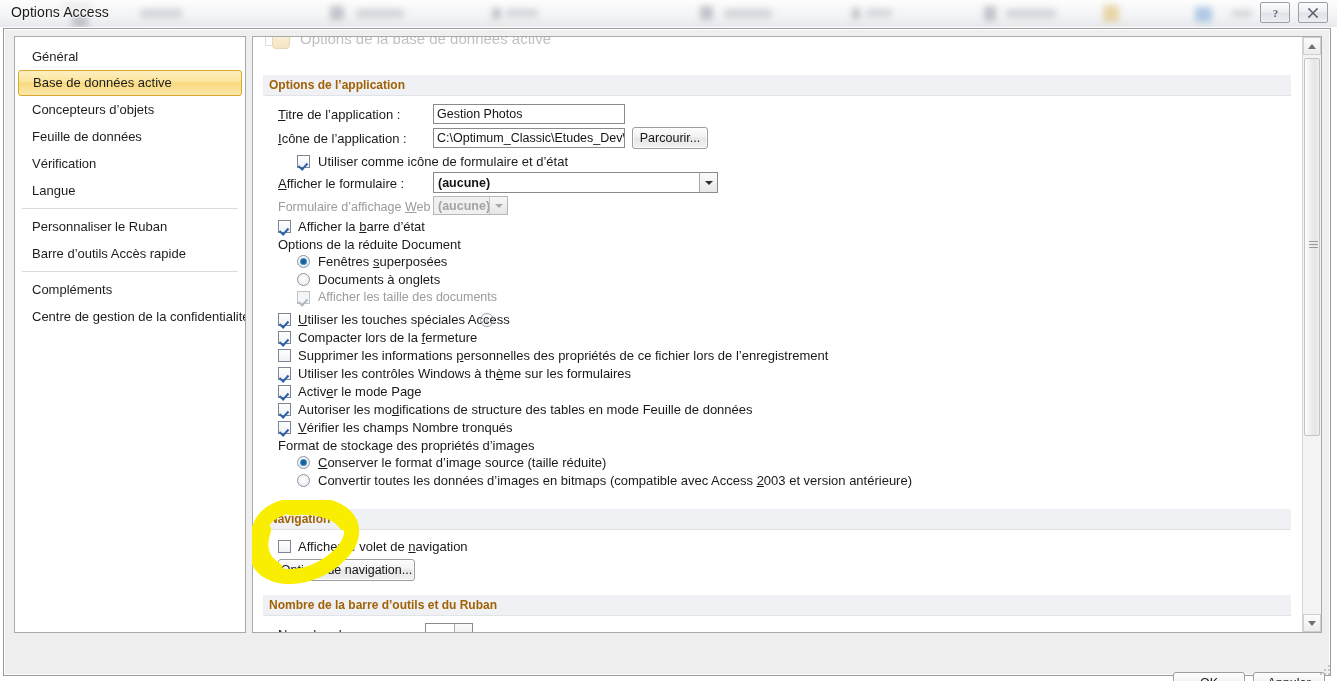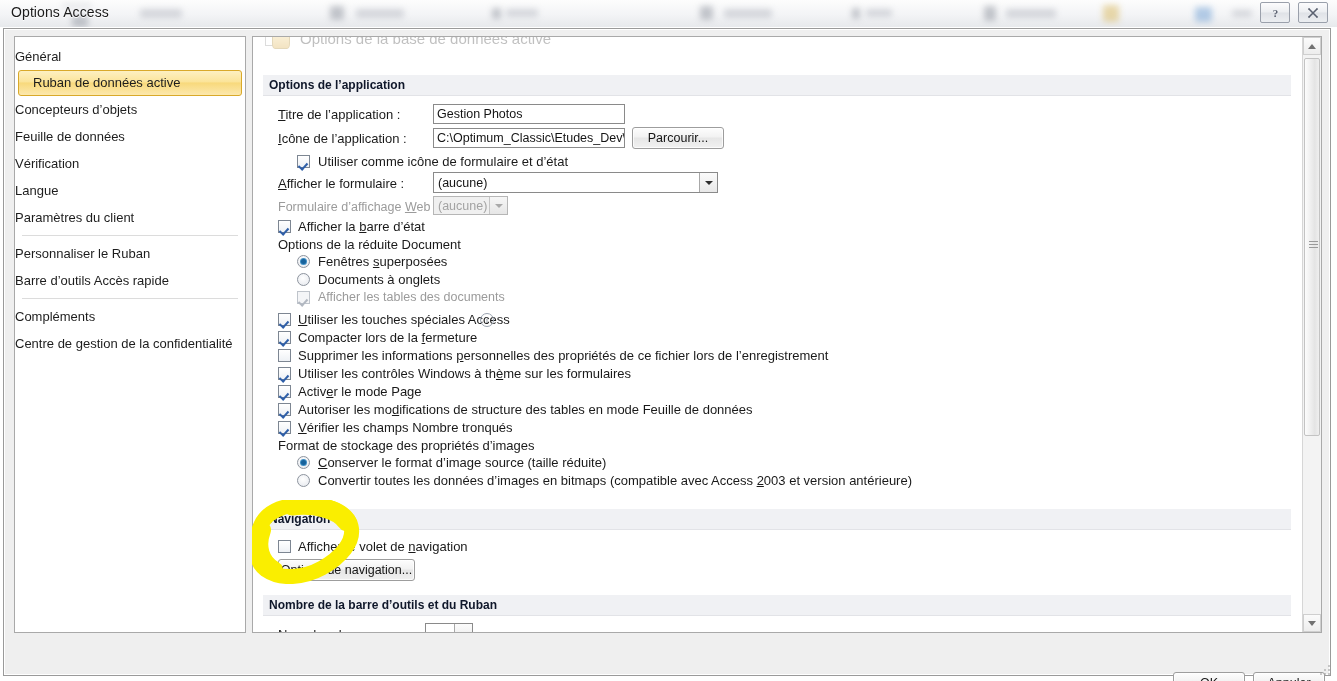--- a/index.html
+++ b/index.html
@@ -67,20 +67,21 @@
     position: absolute; left: 10px; top: 7px;
     width: 232px; height: 597px;
     background: #ffffff;
     border: 1px solid #a9a9a9;
     box-sizing: border-box;
     overflow: hidden;
   }
   .nav-item {
     position: relative;
     height: 27px; line-height: 27px;
+    padding-left: 17px;
     font-size: 13px;
     color: #1d1d1d;
     white-space: nowrap;
     box-sizing: border-box;
   }
   .nav-item.selected {
     background: linear-gradient(to bottom,#fdf0c2 0%, #fbe49a 45%, #f8d97c 50%, #fce8ad 100%);
     border: 1px solid #d9a92a;
     border-radius: 3px;
     margin: 0 3px;
@@ -126,21 +127,21 @@
   #page-head .ptxt { font-size: 15px; color: #303030; white-space: nowrap; }
 
   .section-band {
     position: absolute; left: 10px; width: 1028px; height: 21px;
     background: #f0f1f4;
     border-bottom: 1px solid #e2e3e7;
     box-sizing: border-box;
   }
   .section-band .lbl {
     position: absolute; left: 6px; top: 3px;
-    font-size: 12px; font-weight: bold; color: #0f172a;
+    font-size: 12px; font-weight: bold; color: #a16207;
   }
 
   .row { position: absolute; white-space: nowrap; }
   .lbl-plain { font-size: 13px; color: #1a1a1a; }
   .lbl-dim { font-size: 12.5px; color: #9b9b9b; }
   u.acc { text-decoration: underline; text-underline-offset: 1px; }
 
   
   .tinput {
     position: absolute;
@@ -167,21 +168,21 @@
     font-family: "Liberation Sans", sans-serif;
     font-size: 12.5px; color: #151515;
   }
 
   
   .combo {
     position: absolute;
     border: 1px solid #8a8a8a;
     background: #ffffff;
     box-sizing: border-box;
-    display: flex; align-items: center;
+    display: flex; align-items: center; font-weight: bold;
   }
   .combo .ctext {
     flex: 1; padding-left: 4px; font-size: 12.5px; color: #141414;
     white-space: nowrap; overflow: hidden;
   }
   .combo .carrow {
     width: 17px; height: 100%;
     border-left: 1px solid #a8a8a8;
     background: linear-gradient(to bottom,#fbfbfb,#e8e8e8);
     display: flex; align-items: center; justify-content: center;
@@ -323,36 +324,33 @@
 
 <div id="dialog">
 
   <div id="navpane">
     <div style="height:6px;"></div>
 
     <div class="nav-item">
       <span>Général</span>
     </div>
     <div class="nav-item selected">
-      <span>Ruban de données active</span>
+      <span>Base de données active</span>
     </div>
     <div class="nav-item">
       <span>Concepteurs d’objets</span>
     </div>
     <div class="nav-item">
       <span>Feuille de données</span>
     </div>
     <div class="nav-item">
       <span>Vérification</span>
     </div>
     <div class="nav-item">
       <span>Langue</span>
-    </div>
-    <div class="nav-item">
-      <span>Paramètres du client</span>
     </div>
 
     <div class="nav-sep"></div>
 
     <div class="nav-item">
       <span>Personnaliser le Ruban</span>
     </div>
     <div class="nav-item">
       <span>Barre d’outils Accès rapide</span>
     </div>
@@ -384,21 +382,21 @@
 
       <div class="row lbl-plain" style="left:25px;top:70px;">
         <u class="acc">T</u>itre de l’application :
       </div>
       <div class="tinput" style="left:180px;top:67px;width:192px;height:20px;">Gestion Photos</div>
 
       <div class="row lbl-plain" style="left:25px;top:94px;">
         <u class="acc">I</u>cône de l’application :
       </div>
       <div class="tinput" style="left:180px;top:91px;width:192px;height:20px;">C:\Optimum_Classic\Etudes_Dev\Gr</div>
-      <div class="pbtn" style="left:379px;top:90px;width:92px;height:22px;">Parcourir...</div>
+      <div class="pbtn" style="left:379px;top:90px;width:76px;height:22px;">Parcourir...</div>
 
       <div class="cb checked" style="left:44px;top:118px;"></div>
       <div class="row lbl-plain" style="left:65px;top:117px;">Utiliser comme icône de formulaire et d’état</div>
 
       <div class="row lbl-plain" style="left:25px;top:139px;">
         <u class="acc">A</u>fficher le formulaire :
       </div>
       <div class="combo" style="left:180px;top:135px;width:285px;height:21px;">
         <span class="ctext">(aucune)</span>
         <span class="carrow">
@@ -427,21 +425,21 @@
       <div class="row lbl-plain" style="left:65px;top:217px;">
         Fenêtres <u class="acc">s</u>uperposées
       </div>
 
       <div class="rb" style="left:44px;top:236px;"></div>
       <div class="row lbl-plain" style="left:65px;top:235px;">
         Documents à on<u class="acc">g</u>lets
       </div>
 
       <div class="cb checked dimmed" style="left:44px;top:254px;"></div>
-      <div class="row lbl-dim" style="left:65px;top:253px;">Afficher les tables des documents</div>
+      <div class="row lbl-dim" style="left:65px;top:253px;">Afficher les taille des documents</div>
 
       <div class="cb checked" style="left:25px;top:276px;"></div>
       <div class="row lbl-plain" style="left:45px;top:275px;">
         <u class="acc">U</u>tiliser les touches spéciales Access
       </div>
       <div class="info-ic" style="left:227px;top:276px;">i</div>
 
       <div class="cb checked" style="left:25px;top:294px;"></div>
       <div class="row lbl-plain" style="left:45px;top:293px;">
         Compacter lors de la <u class="acc">f</u>ermeture

